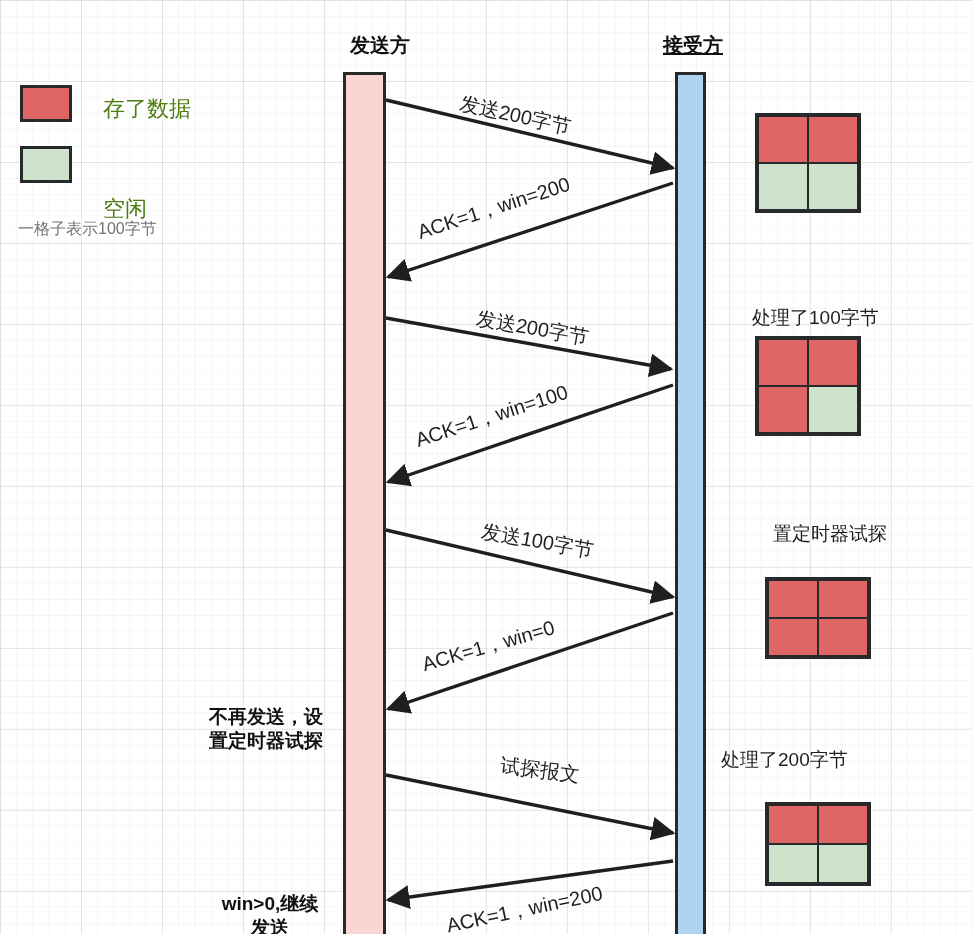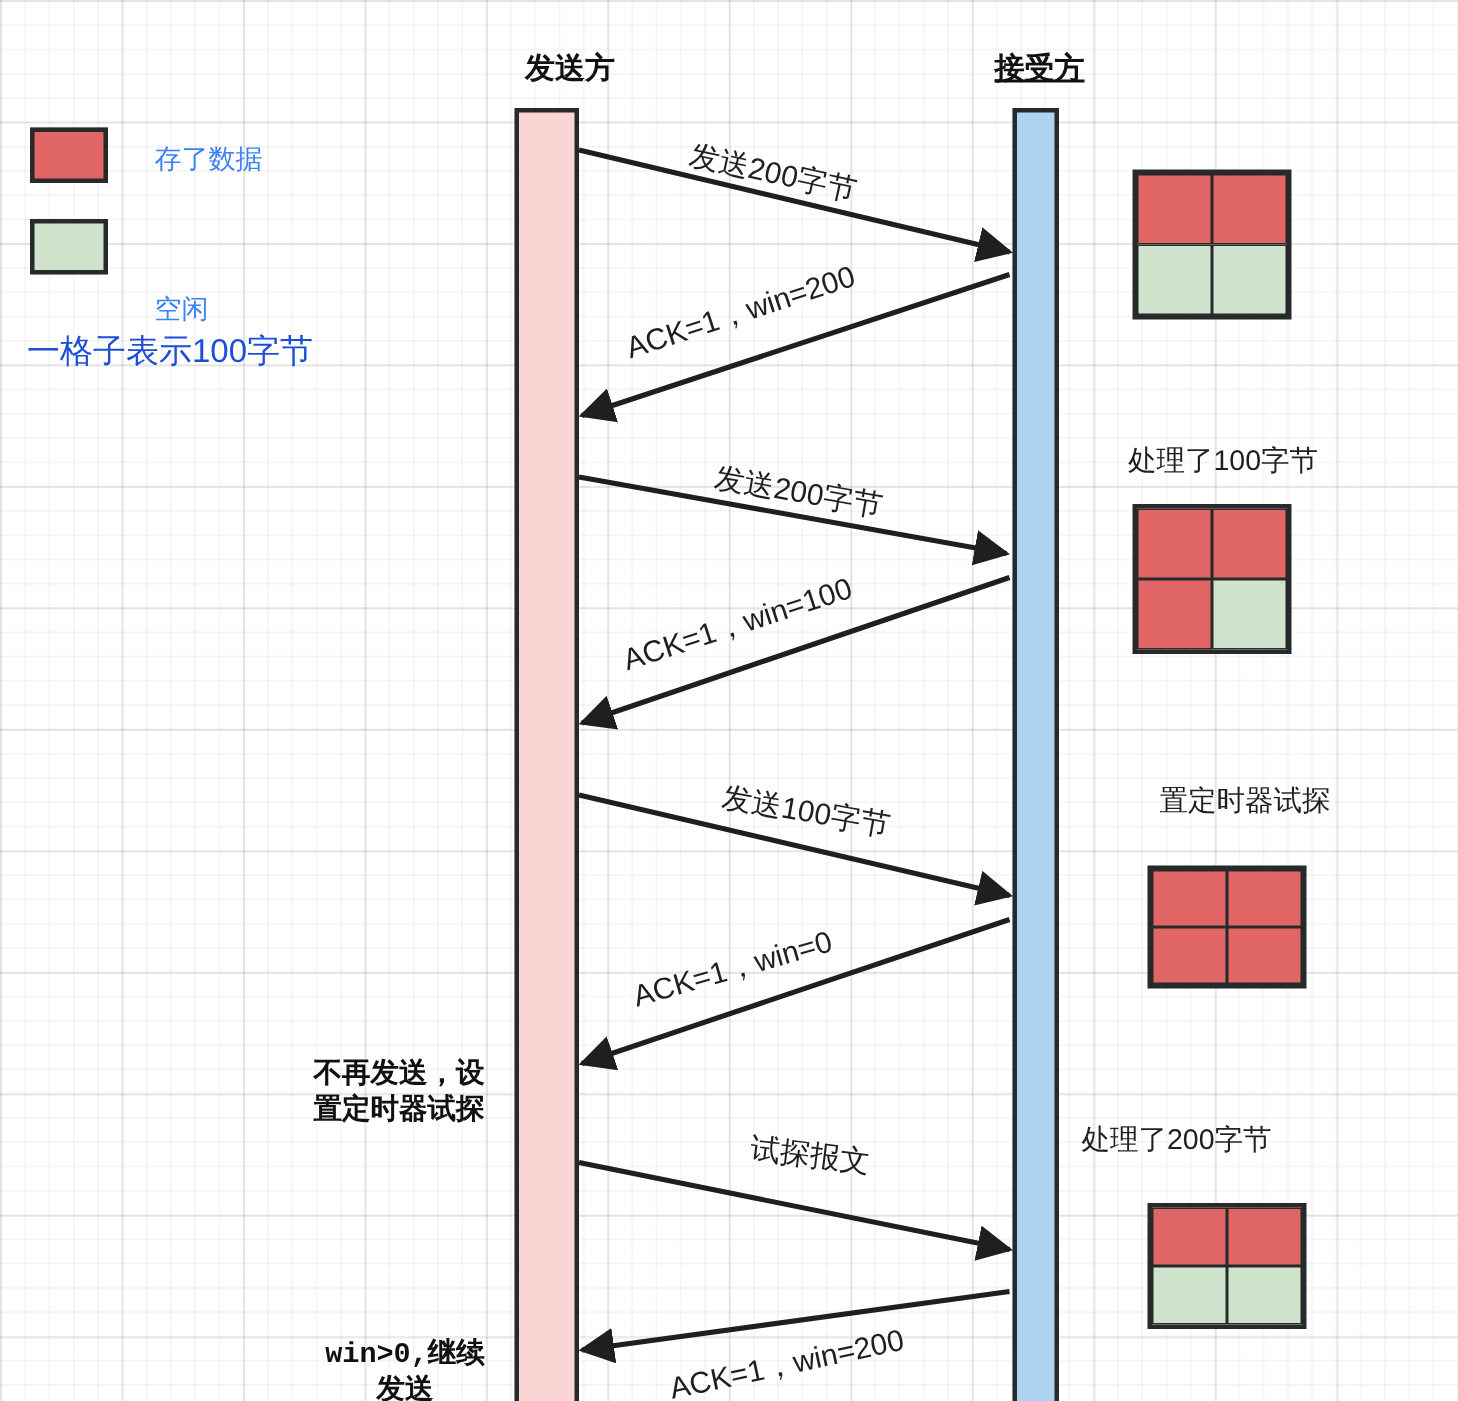--- a/index.html
+++ b/index.html
@@ -36,28 +36,28 @@
     left: 0; top: 0;
     width: 972px; height: 934px;
   }
   .swatch {
     position: absolute;
     border: 3px solid #27292b;
     box-sizing: border-box;
   }
   .legend-label {
     position: absolute;
-    font-size: 18px;
-    color: #3b82f6;
+    font-size: 22px;
+    color: #4d7c0f;
     white-space: nowrap;
   }
   .legend-note {
     position: absolute;
-    font-size: 22px;
-    color: #1d4ed8;
+    font-size: 16px;
+    color: #737373;
     white-space: nowrap;
   }
   .lifeline {
     position: absolute;
     border: 3px solid #27292b;
     box-sizing: border-box;
   }
   .party-title {
     position: absolute;
     font-size: 20px;
@@ -74,21 +74,20 @@
     transform-origin: left top;
   }
   .side-note {
     position: absolute;
     font-size: 19px;
     font-weight: bold;
     color: #111;
     text-align: center;
     line-height: 1.25;
     white-space: pre-line;
-    font-family: Liberation Mono, monospace;
   }
   .buf-caption {
     position: absolute;
     font-size: 19px;
     color: #1d1f21;
     white-space: nowrap;
   }
   .buffer {
     position: absolute;
     display: grid;
@@ -164,21 +163,21 @@
   <div class="side-note" style="left:190px; top:892px; width:160px;">win&gt;0,继续
 发送</div>
 
   <div class="buffer" style="left:755px; top:113px; width:106px; height:100px;">
     <div class="cell" style="background:#e06666;"></div>
     <div class="cell" style="background:#e06666;"></div>
     <div class="cell" style="background:#cfe3cc;"></div>
     <div class="cell" style="background:#cfe3cc;"></div>
   </div>
 
-  <div class="buf-caption" style="left:752px; top:294px;">处理了100字节</div>
+  <div class="buf-caption" style="left:752px; top:305px;">处理了100字节</div>
   <div class="buffer" style="left:755px; top:336px; width:106px; height:100px;">
     <div class="cell" style="background:#e06666;"></div>
     <div class="cell" style="background:#e06666;"></div>
     <div class="cell" style="background:#e06666;"></div>
     <div class="cell" style="background:#cfe3cc;"></div>
   </div>
 
   <div class="buf-caption" style="left:773px; top:521px;">置定时器试探</div>
   <div class="buffer" style="left:765px; top:577px; width:106px; height:82px;">
     <div class="cell" style="background:#e06666;"></div>

